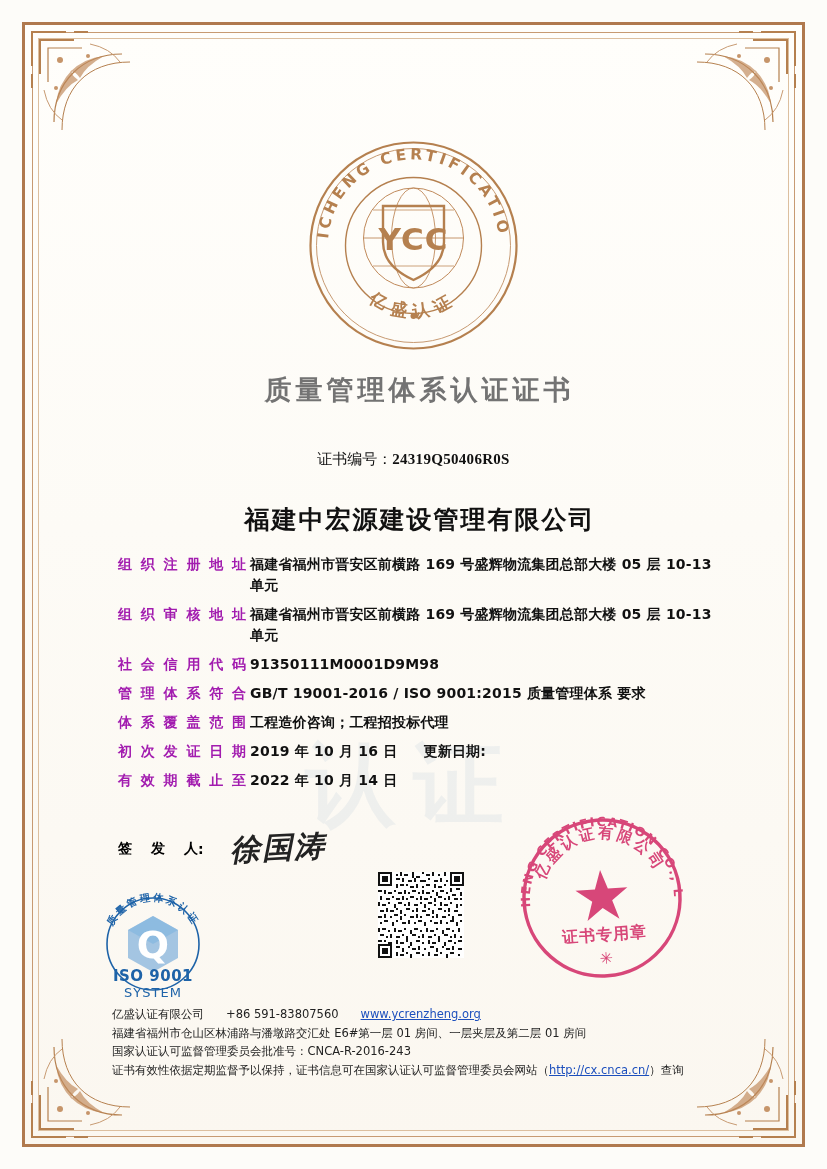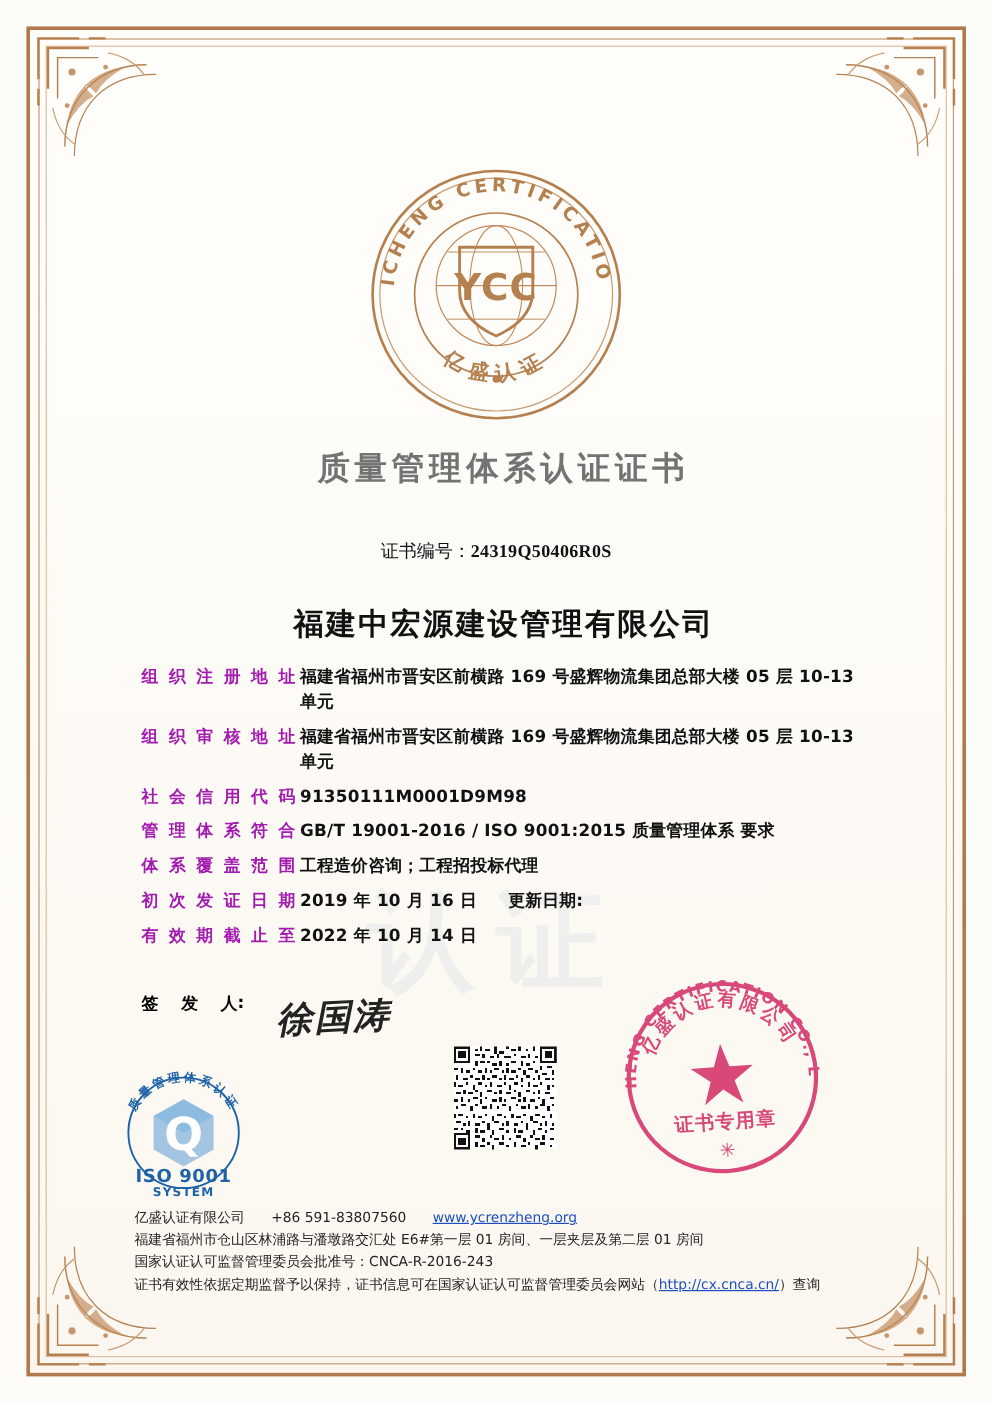--- a/index.html
+++ b/index.html
@@ -157,21 +157,21 @@
     letter-spacing: .2px;
   }
   .row .val.nowrap-gap { display: flex; gap: 26px; }
 
   
   .signer-row {
     position: absolute;
     left: 118px;
     top: 828px;
     display: flex;
-    align-items: flex-start;
+    align-items: center;
     font-size: 14px;
     font-family: "DejaVu Sans", sans-serif;
     font-weight: bold;
   }
   .signer-row .lbl {
     width: 80px;
     text-align: justify;
     text-align-last: justify;
   }
   .signature {
@@ -194,21 +194,21 @@
     text-align: center;
   }
   .iso-text {
     position: absolute;
     left: 0; right: 0;
     bottom: 0;
     color: #1e63a8;
     font-family: "DejaVu Sans", sans-serif;
   }
   .iso-text .l1 { font-size: 15px; font-weight: bold; letter-spacing: .5px;}
-  .iso-text .l2 { font-size: 10px; font-weight: bold; letter-spacing: 1px;}
+  .iso-text .l2 { font-size: 13px; font-weight: normal; letter-spacing: 1px;}
 
   
   .qr {
     position: absolute;
     left: 378px;
     top: 872px;
     width: 86px;
     height: 86px;
   }
 

